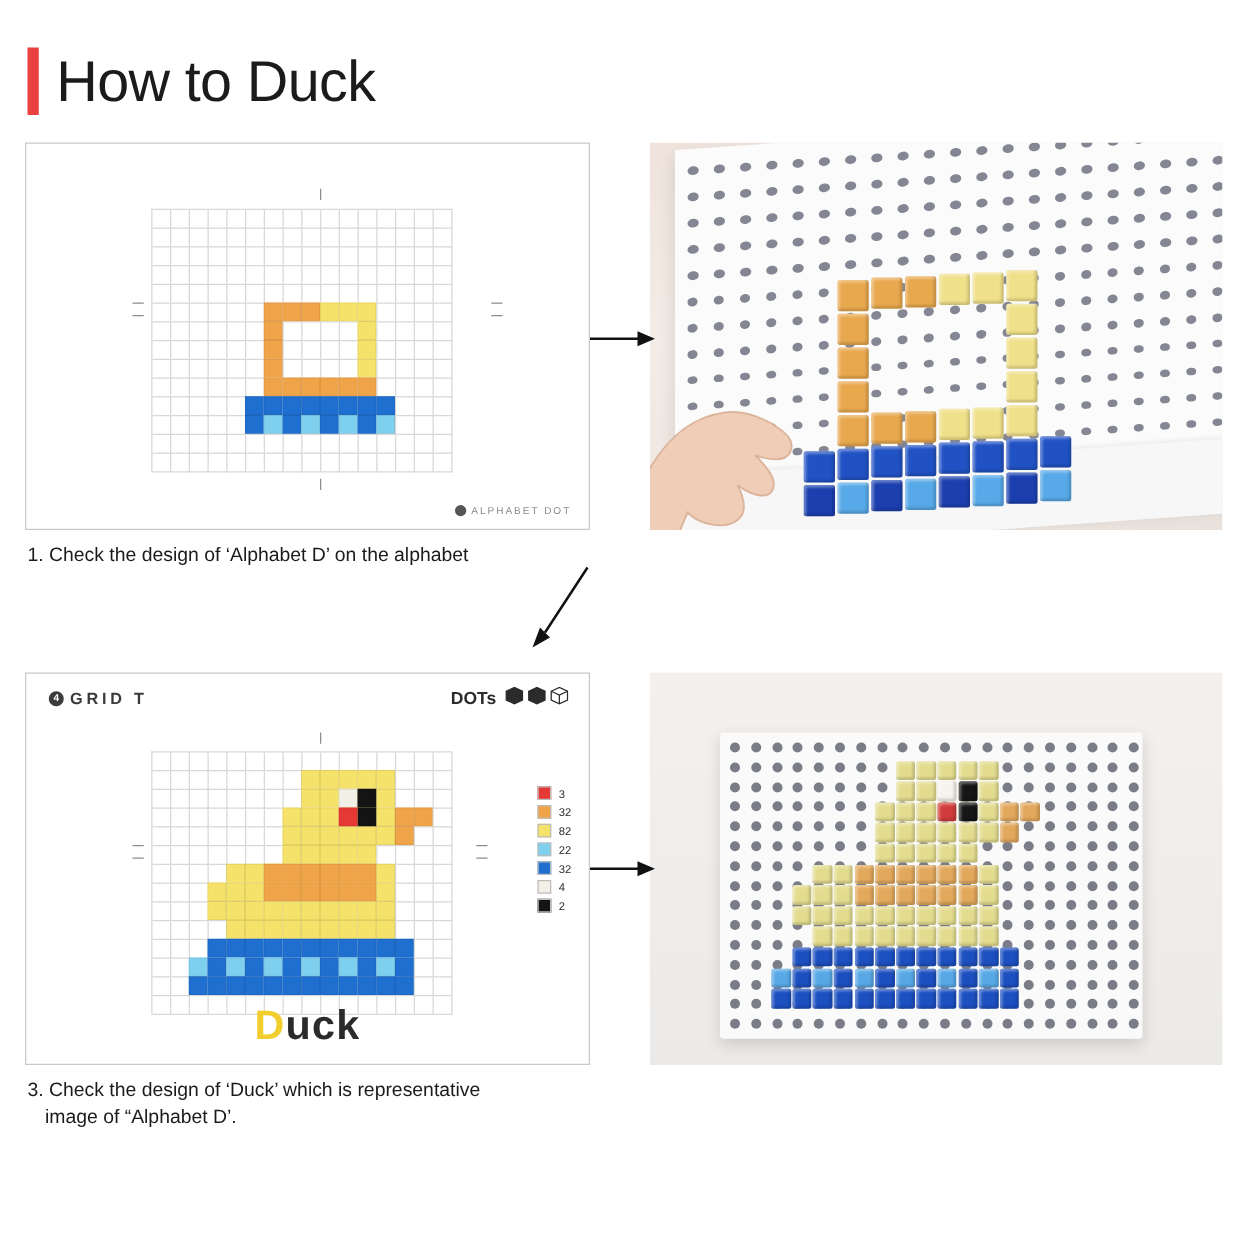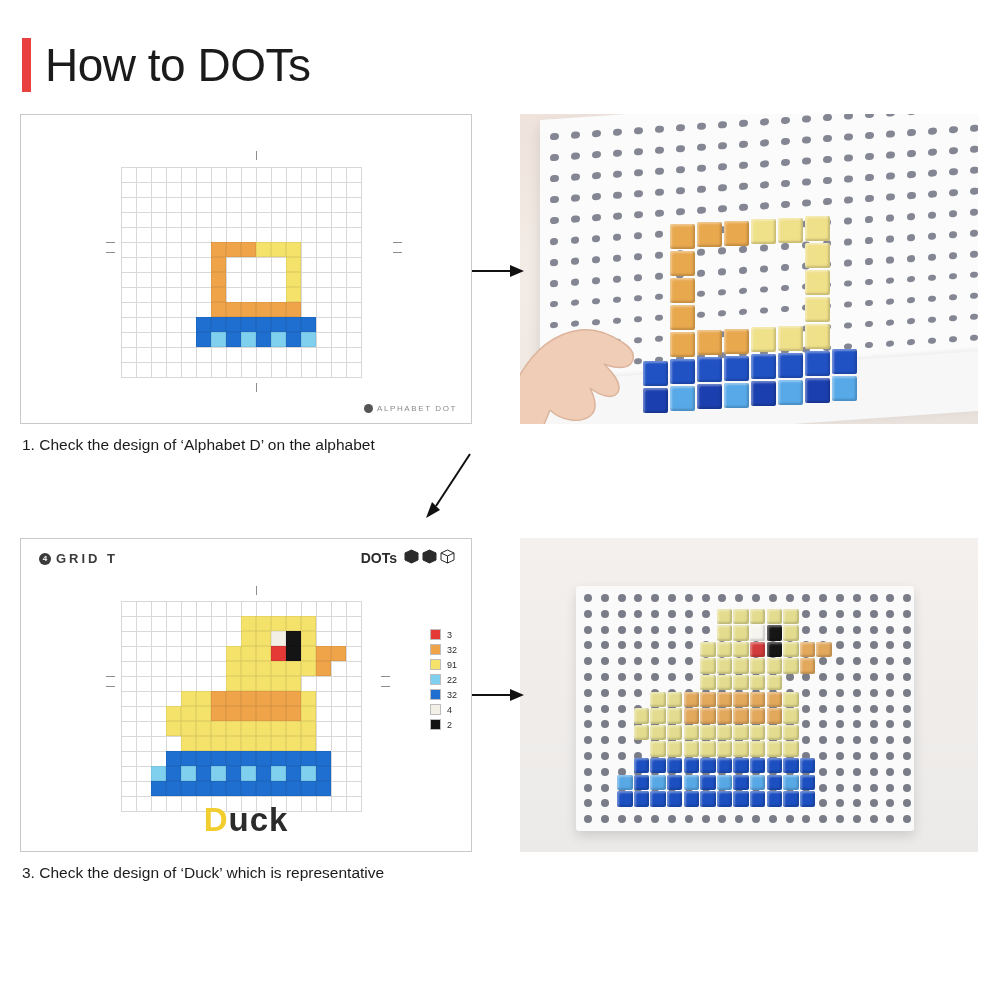--- a/index.html
+++ b/index.html
@@ -150,21 +150,21 @@
     box-shadow: inset -2px -2px 2px rgba(0,0,0,0.16), inset 2px 2px 2px rgba(255,255,255,0.35);
   }
 </style>
 </head>
 <body>
 
 <div class="page">
 
   <div class="header">
     <div class="header-bar"></div>
-    <div class="header-title">How to DOTs</div>
+    <div class="header-title">How to Duck</div>
   </div>
 
   <div class="panel" id="panel1">
     <div class="panel-box">
       <div class="card-inner">
 
         <div class="grid-wrap" style="left:100px; top:52px;">
           <div class="pgrid" id="grid1" style="grid-template-columns: repeat(16, 15px); grid-template-rows: repeat(14, 15px);">
               <div></div>
               <div></div>
@@ -1170,21 +1170,21 @@
           <div class="legend-row">
             <span class="legend-sw" style="background: rgb(229, 57, 53);"></span>
             <span>3</span>
           </div>
           <div class="legend-row">
             <span class="legend-sw" style="background: rgb(240, 164, 74);"></span>
             <span>32</span>
           </div>
           <div class="legend-row">
             <span class="legend-sw" style="background: rgb(245, 226, 107);"></span>
-            <span>91</span>
+            <span>82</span>
           </div>
           <div class="legend-row">
             <span class="legend-sw" style="background: rgb(127, 208, 238);"></span>
             <span>22</span>
           </div>
           <div class="legend-row">
             <span class="legend-sw" style="background: rgb(31, 111, 208);"></span>
             <span>32</span>
           </div>
           <div class="legend-row">
@@ -1197,20 +1197,21 @@
           </div>
         </div>
 
       <div class="duckword">
         <span class="d">D</span><span id="duck-rest">uck</span>
       </div>
     </div>
     <div class="caption">
       <span>3.</span>
       <span>Check the design of ‘Duck’ which is representative</span>
+      <span class="indent">image of “Alphabet D’.</span>
     </div>
   </div>
 
   <div class="panel" id="panel4">
     <div class="panel-box">
       <div class="photo" id="photo4" style="background: linear-gradient(rgb(243, 240, 238) 0%, rgb(236, 234, 232) 100%);">
           <div style="position: absolute; left: 56px; top: 48px; width: 338px; height: 245px; background: rgb(250, 250, 250); border-radius: 3px; box-shadow: rgba(0, 0, 0, 0.13) 0px 5px 12px;">
             <div class="pegboard-dot" style="width: 8px; height: 8px; left: 8px; top: 8px; background: rgb(122, 125, 136);"></div>
             <div class="pegboard-dot" style="width: 8px; height: 8px; left: 24.8px; top: 8px; background: rgb(122, 125, 136);"></div>
             <div class="pegboard-dot" style="width: 8px; height: 8px; left: 41.6px; top: 8px; background: rgb(122, 125, 136);"></div>

